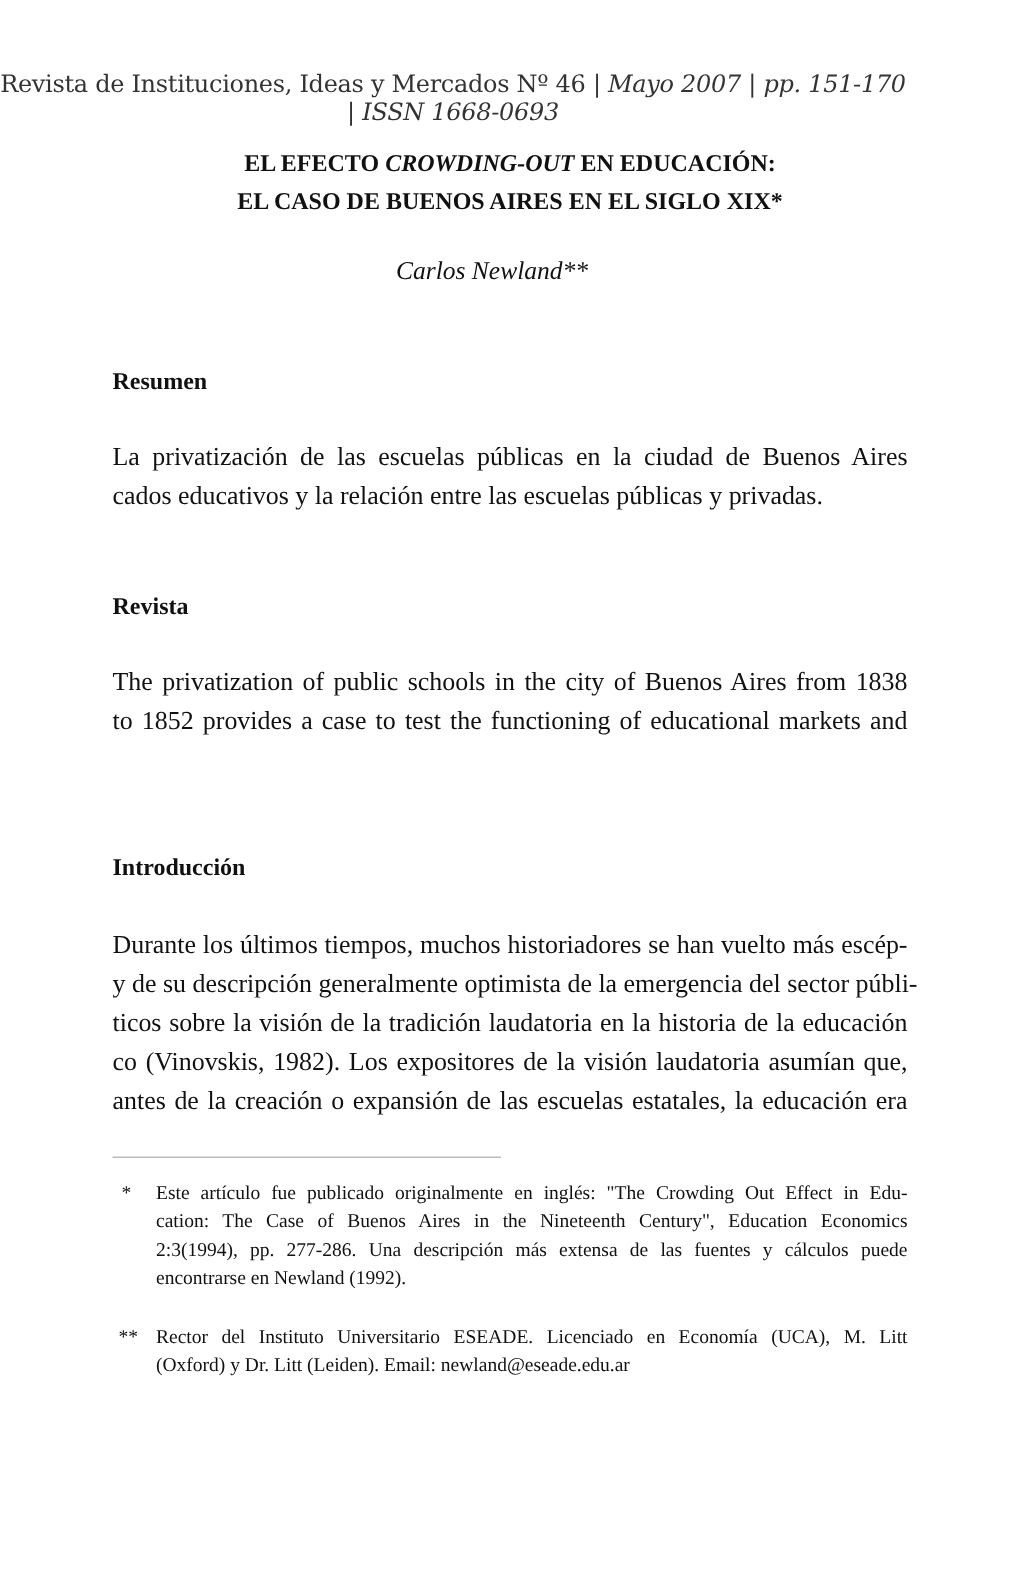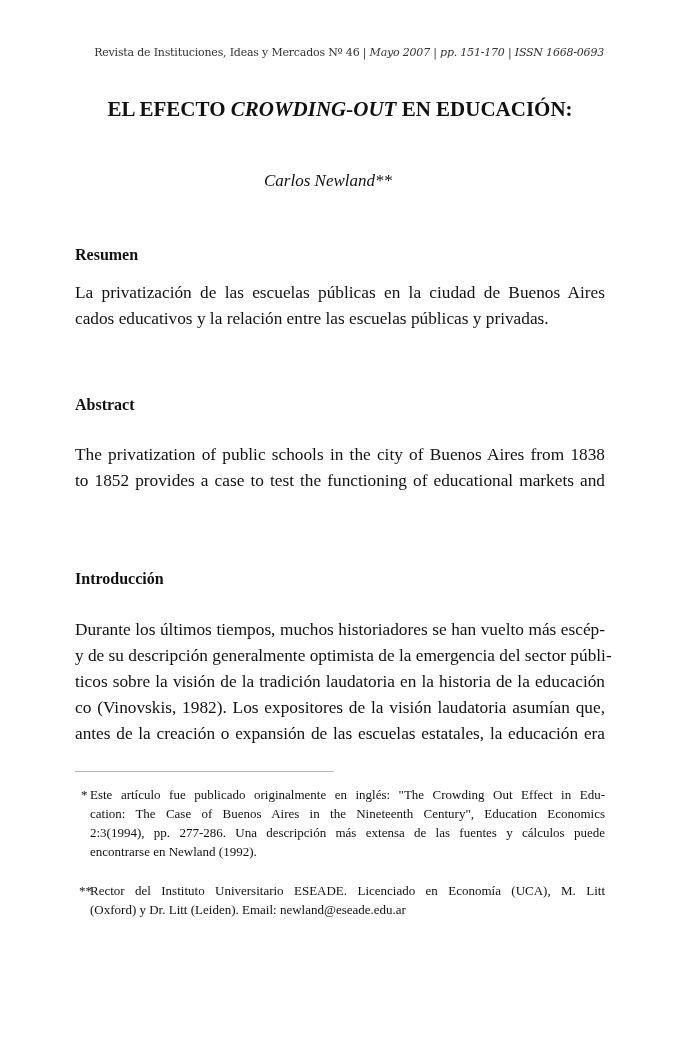--- a/index.html
+++ b/index.html
@@ -1,63 +1,64 @@
 <!DOCTYPE html>
 <html><head>
 <meta charset="utf-8">
 <style>
   html, body { margin:0; padding:0; background:#ffffff; }
   body { width:680px; height:1058px; position:relative; overflow:hidden;
          font-family:"Liberation Serif","DejaVu Serif",serif; color:#111; }
-  .running-head { position:absolute; top:46px; left:0; width:604px; text-align:right;
-         font-size:11px; color:#333; font-family:"DejaVu Serif",serif; letter-spacing:-0.2px; }
+  .running-head { position:absolute; top:46px; left:0; width:604px; text-align:center;
+         font-size:16px; color:#333; font-family:"DejaVu Serif",serif; letter-spacing:-0.2px; }
   .running-head i { font-style:italic; }
   .title { position:absolute; top:97px; left:0; width:680px; text-align:center;
-         font-weight:bold; font-size:21px; line-height:25px; }
+         font-weight:bold; font-size:16px; line-height:25px; }
   .title i { font-style:italic; }
   .author { position:absolute; top:171px; left:0; width:624px; text-align:center;
          font-style:italic; font-size:17px; padding-left:32px; box-sizing:border-box; }
   .heading { position:absolute; left:75px; font-weight:bold; font-size:16px; }
   .para { position:absolute; left:75px; width:530px; font-size:17.3px; line-height:26px;
          text-align:justify; }
   .para span.line { display:block; text-align:justify; text-align-last:justify; white-space:nowrap; }
   .para span.line.last { text-align-last:left; }
   .sep { position:absolute; left:75px; top:771px; width:259px; height:1px; background:#bbb; }
   .fn { position:absolute; left:75px; width:530px; font-size:13px; line-height:19px; }
   .fn .mark { position:absolute; left:0; top:0; width:28px; }
-  .fn .text { margin-left:15px; }
+  .fn .text { margin-left:29px; }
   .fn .text span.line { display:block; text-align:justify; text-align-last:justify; white-space:nowrap; }
   .fn .text span.line.last { text-align-last:left; }
 </style>
 </head>
 <body>
 
 <div class="running-head">
   <span>Revista de Instituciones, Ideas y Mercados Nº 46</span>
   <span>|</span>
   <i>Mayo 2007</i>
   <span>|</span>
   <i>pp. 151-170</i>
   <span>|</span>
   <i>ISSN 1668-0693</i>
 </div>
 
 <div class="title">
   <div><span>EL EFECTO </span><i>CROWDING-OUT</i><span> EN EDUCACIÓN:</span></div>
+  <div>EL CASO DE BUENOS AIRES EN EL SIGLO XIX*</div>
 </div>
 
 <div class="author">Carlos Newland**</div>
 
 <div class="heading" style="top:246px">Resumen</div>
-<div class="para" style="top:280px">
+<div class="para" style="top:292px">
   <span class="line">La privatización de las escuelas públicas en la ciudad de Buenos Aires</span>
   <span class="line last">cados educativos y la relación entre las escuelas públicas y privadas.</span>
 </div>
 
-<div class="heading" style="top:396px">Abstract</div>
+<div class="heading" style="top:396px">Revista</div>
 <div class="para" style="top:442px">
   <span class="line">The privatization of public schools in the city of Buenos Aires from 1838</span>
   <span class="line">to 1852 provides a case to test the functioning of educational markets and</span>
 </div>
 
 <div class="heading" style="top:570px">Introducción</div>
 <div class="para" style="top:617px">
   <span class="line">Durante los últimos tiempos, muchos historiadores se han vuelto más escép-</span>
   <span class="line">y de su descripción generalmente optimista de la emergencia del sector públi-</span>
   <span class="line">ticos sobre la visión de la tradición laudatoria en la historia de la educación</span>

